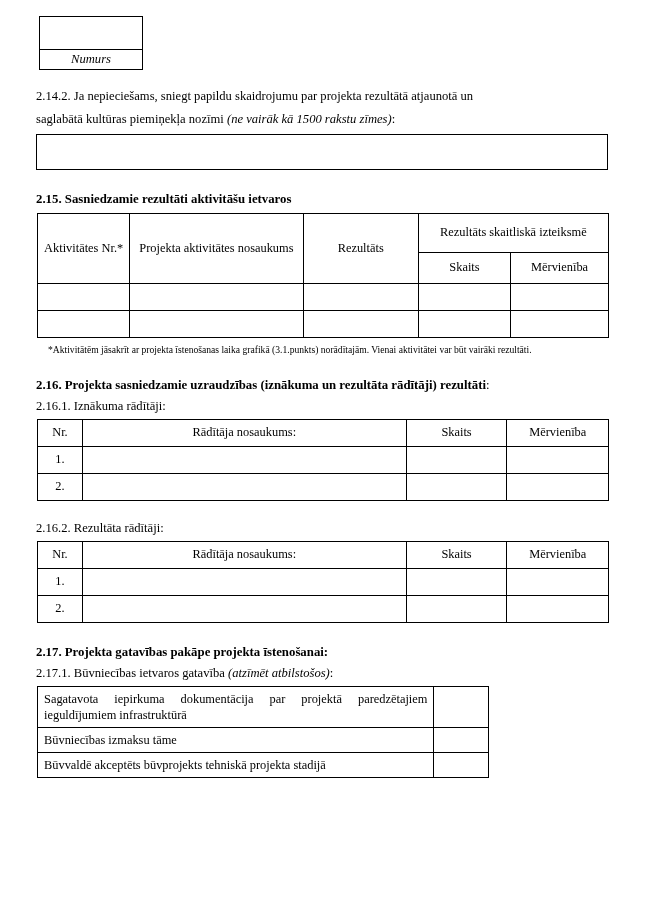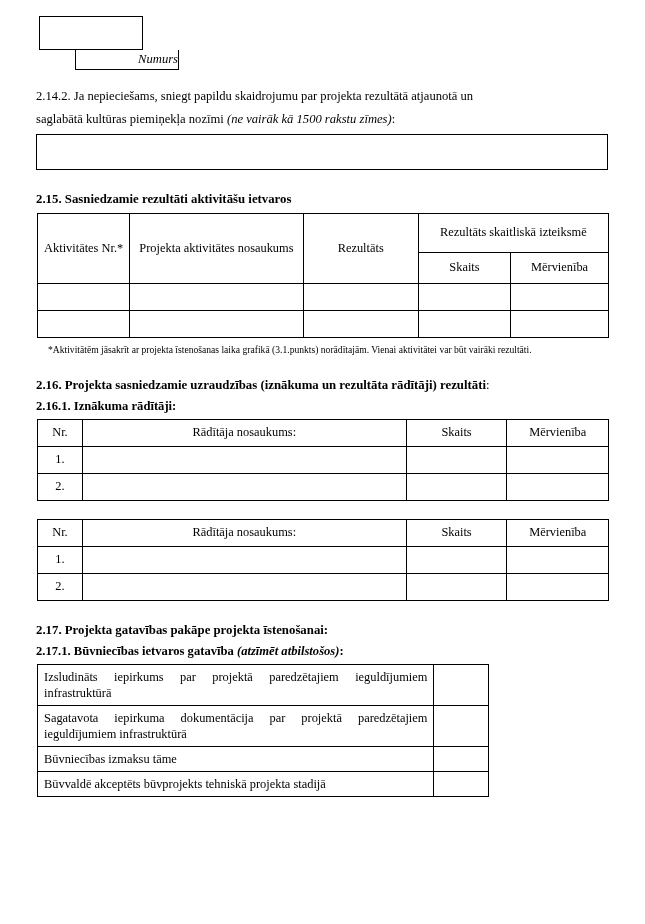--- a/index.html
+++ b/index.html
@@ -42,45 +42,43 @@
     height: 34px;
     border: 1px solid #000;
     box-sizing: border-box;
   }
   .numurs-label-box {
     width: 104px;
     height: 20px;
     border: 1px solid #000;
     border-top: none;
     box-sizing: border-box;
-    text-align: right;
+    text-align: center;
     font-style: italic;
     font-size: 12.6px;
     line-height: 19px;
-    margin-left: 36px;
   }
 
   
   .big-box {
     margin: 5px 0 0 0;
     width: 572px;
     height: 36px;
     border: 1px solid #000;
     box-sizing: border-box;
   }
 
   .sec-head {
     font-weight: bold;
     font-size: 12.8px;
     margin: 22px 0 6px 0;
   }
   .sub-line {
     font-size: 12.6px;
     margin: 2px 0 5px 0;
-    font-weight: bold;
   }
 
   
   table {
     border-collapse: collapse;
     font-size: 12.4px;
   }
   table td, table th {
     border: 1px solid #000;
     padding: 2px 4px;
@@ -226,20 +224,21 @@
       <td class="nr-cell">2.</td>
       <td class="name-cell"></td>
       <td class="count-cell"></td>
       <td class="unit-cell"></td>
     </tr>
   </tbody>
     </table>
 
   <div class="spacer-18"></div>
 
+  <div class="sub-line">2.16.2. Rezultāta rādītāji:</div>
 
   <table class="t216">
     <tbody>
         <tr>
       <th class="nr-cell">Nr.</th>
       <th class="name-cell">Rādītāja nosaukums:</th>
       <th class="count-cell">Skaits</th>
       <th class="unit-cell">Mērvienība</th>
     </tr>
     <tr>
@@ -258,24 +257,20 @@
     </table>
 
   <div class="sec-head">2.17. Projekta gatavības pakāpe projekta īstenošanai:</div>
 
   <div class="sub-line">
     <span>2.17.1. Būvniecības ietvaros gatavība </span><span class="ital">(atzīmēt atbilstošos)</span><span>:</span>
   </div>
 
   <table class="t217">
     <tbody>
-        <tr>
-      <td class="txt">Izsludināts iepirkums par projektā paredzētajiem ieguldījumiem infrastruktūrā</td>
-      <td class="mark"></td>
-    </tr>
     <tr>
       <td class="txt">Sagatavota iepirkuma dokumentācija par projektā paredzētajiem ieguldījumiem infrastruktūrā</td>
       <td class="mark"></td>
     </tr>
     <tr>
       <td class="txt">Būvniecības izmaksu tāme</td>
       <td class="mark"></td>
     </tr>
     <tr>
       <td class="txt">Būvvaldē akceptēts būvprojekts tehniskā projekta stadijā</td>

